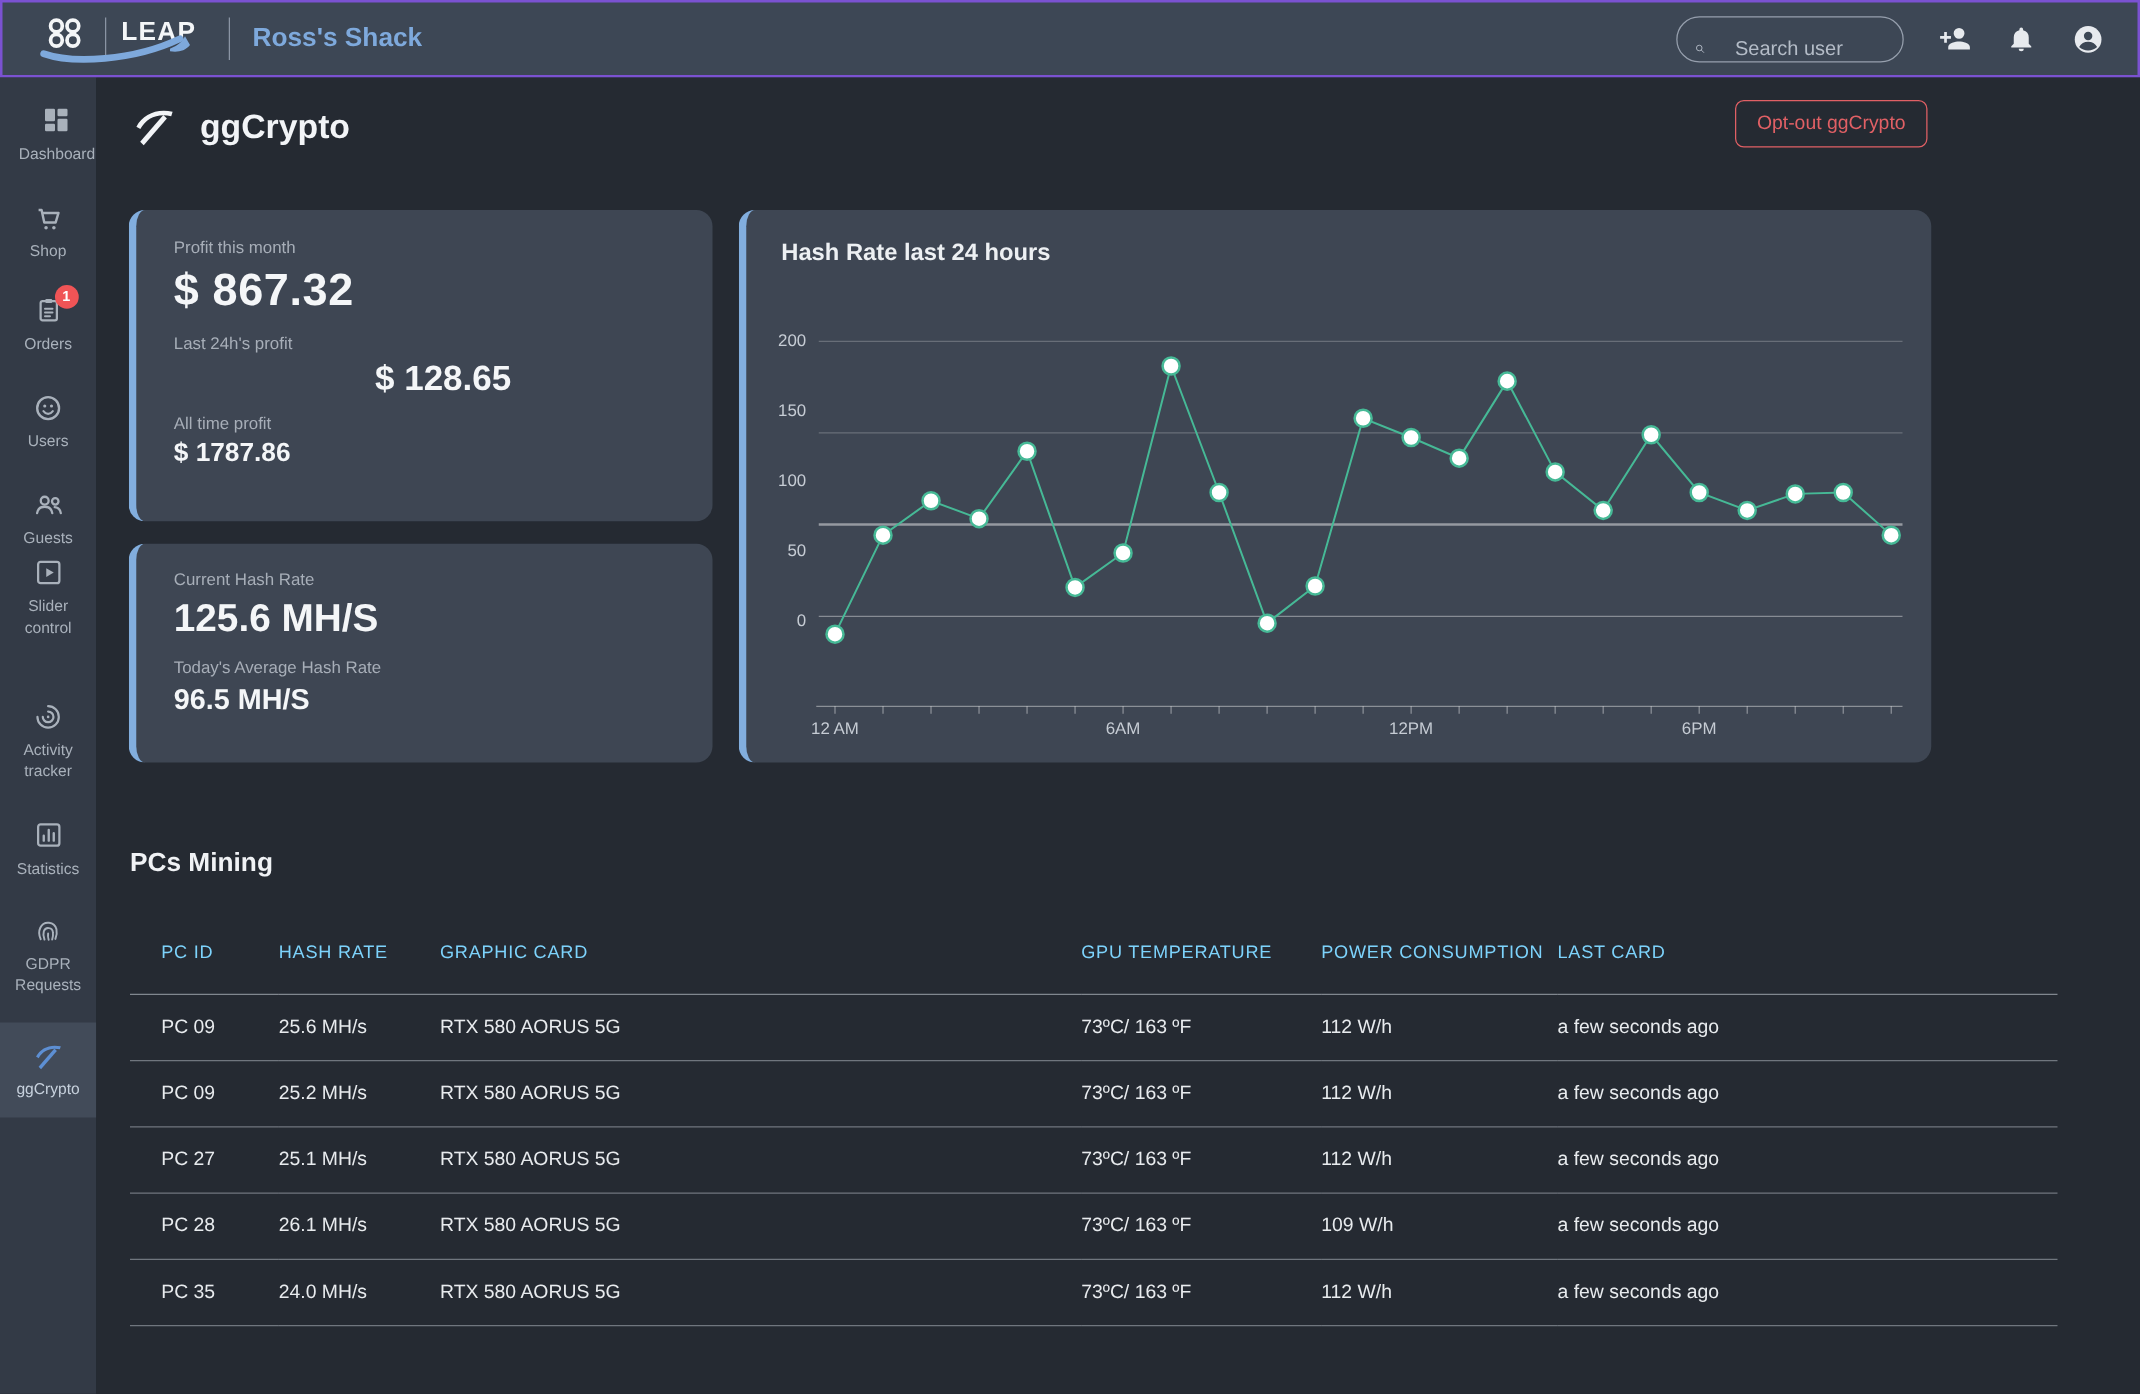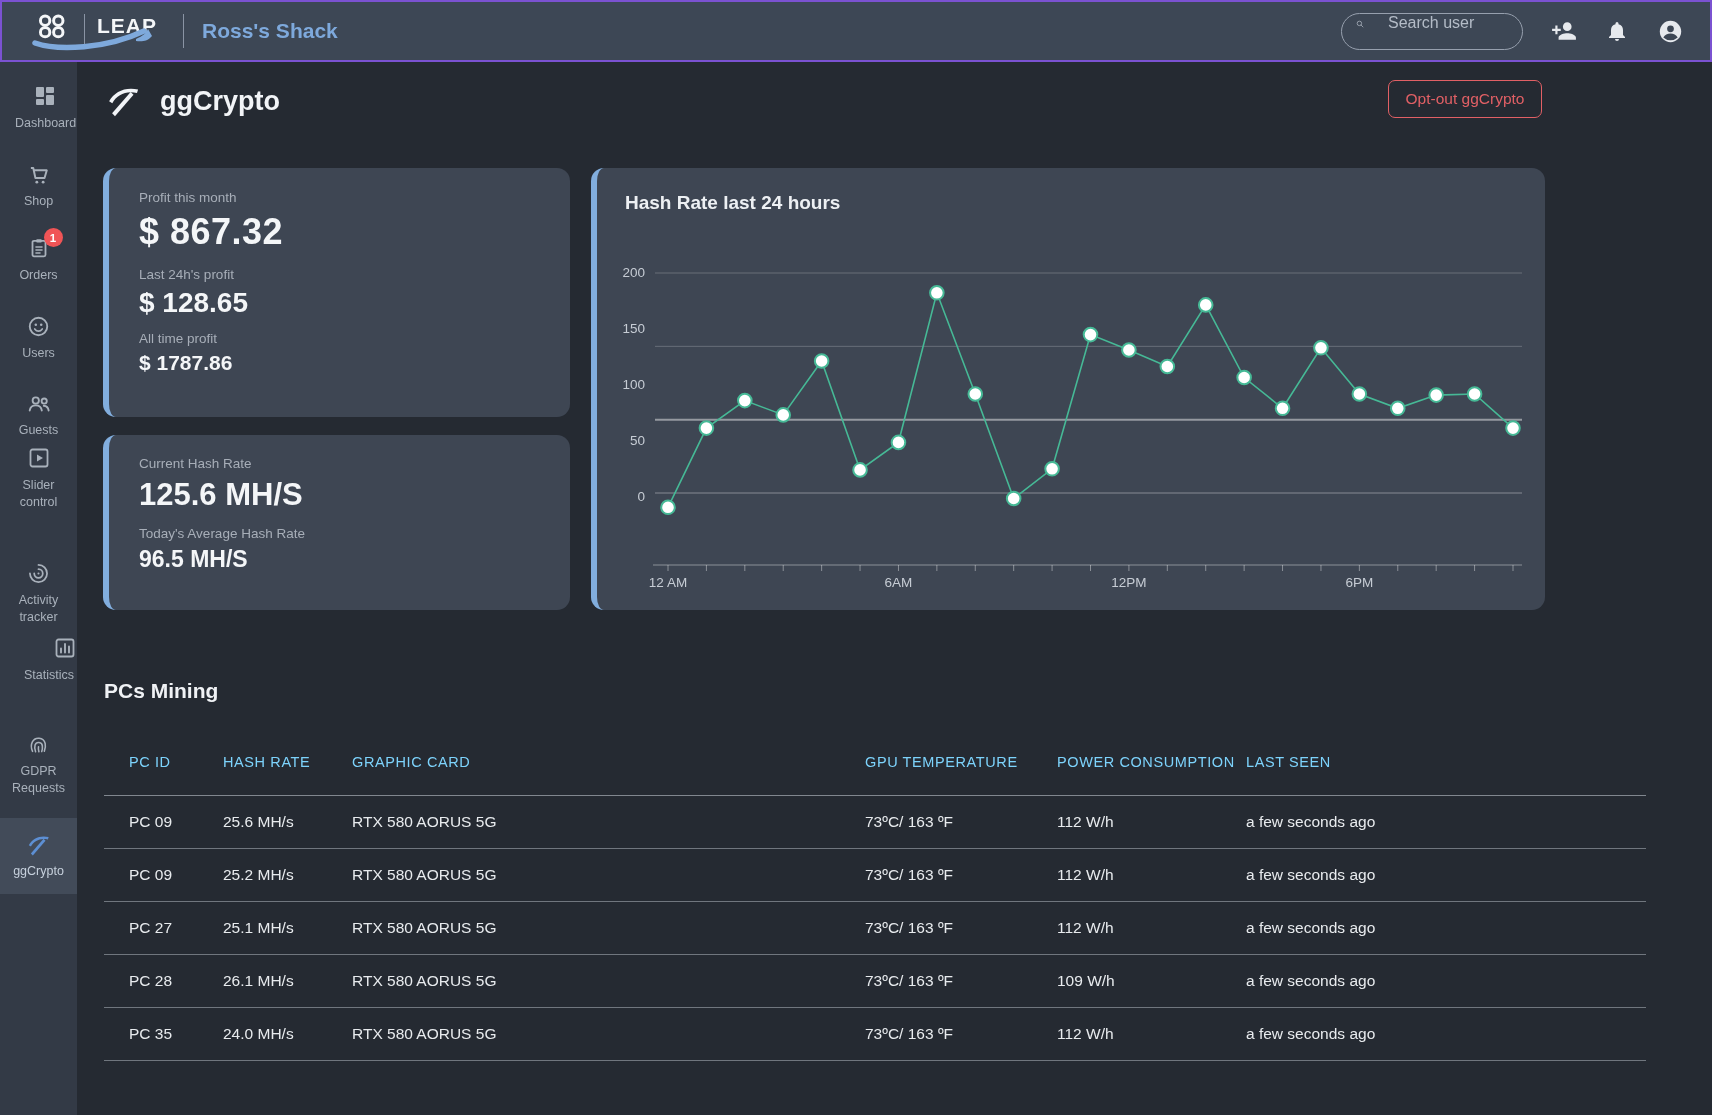--- a/index.html
+++ b/index.html
@@ -10,21 +10,21 @@
   .topbar { position:absolute; left:0; top:0; width:1712px; height:62px;
             background:#3d4755; border:2px solid #7b52d1;
             display:flex; align-items:center; }
   .brand { position:relative; display:flex; align-items:center; gap:12px; margin-left:34px; height:100%; }
   .gg-glyph { margin-top:-8px; }
   .brand-leap { color:#f4f6f8; font-size:21px; font-weight:bold; letter-spacing:1px; margin-top:-10px; }
   .swoosh { position:absolute; left:-4px; bottom:7px; pointer-events:none; }
   .brand-divider { width:1px; height:34px; background:#8property; background:#8a94a4; margin:0 18px 0 26px; }
   .store-name { color:#7ea9dc; font-size:21px; font-weight:bold; }
   .topbar-right { margin-left:auto; display:flex; align-items:center; margin-right:26px; gap:28px; }
-  .search-pill { display:flex; align-items:flex-start; gap:24px; width:182px; height:37px;
+  .search-pill { display:flex; align-items:flex-end; gap:24px; width:182px; height:37px;
                  border:1.5px solid #97a0ae; border-radius:19px; padding:0 14px; }
   .search-pill input { background:transparent; border:none; outline:none; width:120px;
                        color:#dfe3e8; font-size:16px; font-family:"Liberation Sans",sans-serif; }
   .search-pill input::placeholder { color:#b4bcc7; }
   .tb-icon { cursor:pointer; display:flex; align-items:center; }
 
   
   .sidebar { position:absolute; left:0; top:62px; width:77px; height:1053px; background:#333a46; }
   .side-item { position:absolute; left:0; width:77px; text-align:center; cursor:pointer; }
   .side-item .si-icon { position:relative; display:inline-block; height:26px; margin-bottom:5px; }
@@ -41,21 +41,21 @@
   .page-title { color:#f2f4f7; font-size:27px; font-weight:600; }
   .optout-btn { position:absolute; left:1311px; top:18px; width:154px; height:38px;
                 background:transparent; border:1.5px solid #e16065; border-radius:7px;
                 color:#e16065; font-size:15.5px; font-family:"Liberation Sans",sans-serif; cursor:pointer; }
 
   .card { position:absolute; background:#3e4653; border-radius:13px; border-left:6px solid #82aede; }
   .card-profit { left:26px; top:106px; width:467px; height:249px; padding:22px 0 0 30px; }
   .card-hash   { left:26px; top:373px; width:467px; height:175px; padding:21px 0 0 30px; }
   .stat-label { color:#a7aeb8; font-size:13.5px; }
   .v-xl { color:#f4f6f8; font-size:36px; font-weight:bold; letter-spacing:.5px; margin:6px 0 14px; }
-  .v-lg { color:#f4f6f8; font-size:28px; font-weight:bold; margin:5px 0 12px; }
+  .v-lg { color:#f4f6f8; font-size:28px; font-weight:bold; margin:5px 0 12px;text-align:center; }
   .v-md { color:#f4f6f8; font-size:21px; font-weight:bold; margin:5px 0 0; }
   .v-h1 { color:#f4f6f8; font-size:31px; font-weight:bold; margin:6px 0 13px; }
   .v-h2 { color:#f4f6f8; font-size:23px; font-weight:bold; margin:5px 0 0; }
 
   .card-chart { left:514px; top:106px; width:954px; height:442px; border-left:6px solid #82aede; }
   .chart-title { position:absolute; left:28px; top:24px; color:#edf0f3; font-size:19px; font-weight:600; }
   .chart-svg { position:absolute; left:0; top:0; }
 
   .section-title { position:absolute; left:27px; top:617px; color:#f0f2f5; font-size:21px; font-weight:600; }
 
@@ -193,21 +193,21 @@
     <span class="si-icon">
       <svg width="25" height="25" viewBox="0 0 24 24" fill="none" stroke="#a9b1bb" stroke-width="1.7" stroke-linecap="round">
         <path d="M12 3.8a8.2 8.2 0 1 1-8.2 8.2"></path>
         <path d="M12 7.9a4.1 4.1 0 1 1-4.1 4.1"></path>
         <circle cx="12" cy="12" r="1" fill="#a9b1bb" stroke="none"></circle>
       </svg>
     </span>
     <div class="si-label">Activity tracker</div>
   </div>
 
-  <div class="side-item" style="top:574px;text-align:right;">
+  <div class="side-item" style="top:594px;">
     <span class="si-icon">
       <svg width="24" height="24" viewBox="0 0 24 24">
         <rect x="3.5" y="3.5" width="17" height="17" rx="2" fill="none" stroke="#a9b1bb" stroke-width="1.8"></rect>
         <path d="M8 16.5v-4M12 16.5v-8.5M16 16.5v-6" stroke="#a9b1bb" stroke-width="1.9" stroke-linecap="round"></path>
       </svg>
     </span>
     <div class="si-label">Statistics</div>
   </div>
 
   <div class="side-item" style="top:670px;">
@@ -338,21 +338,21 @@
         <col style="width:189px">
         <col style="width:400px">
     </colgroup>
     <thead>
       <tr>
         <th>PC ID</th>
         <th>HASH RATE</th>
         <th>GRAPHIC CARD</th>
         <th>GPU TEMPERATURE</th>
         <th>POWER CONSUMPTION</th>
-        <th>LAST SEEN</th>
+        <th>LAST CARD</th>
       </tr>
     </thead>
     <tbody>
         <tr>
           <td>PC 09</td>
           <td>25.6 MH/s</td>
           <td>RTX 580 AORUS 5G</td>
           <td>73ºC/ 163 ºF</td>
           <td>112 W/h</td>
           <td>a few seconds ago</td>

